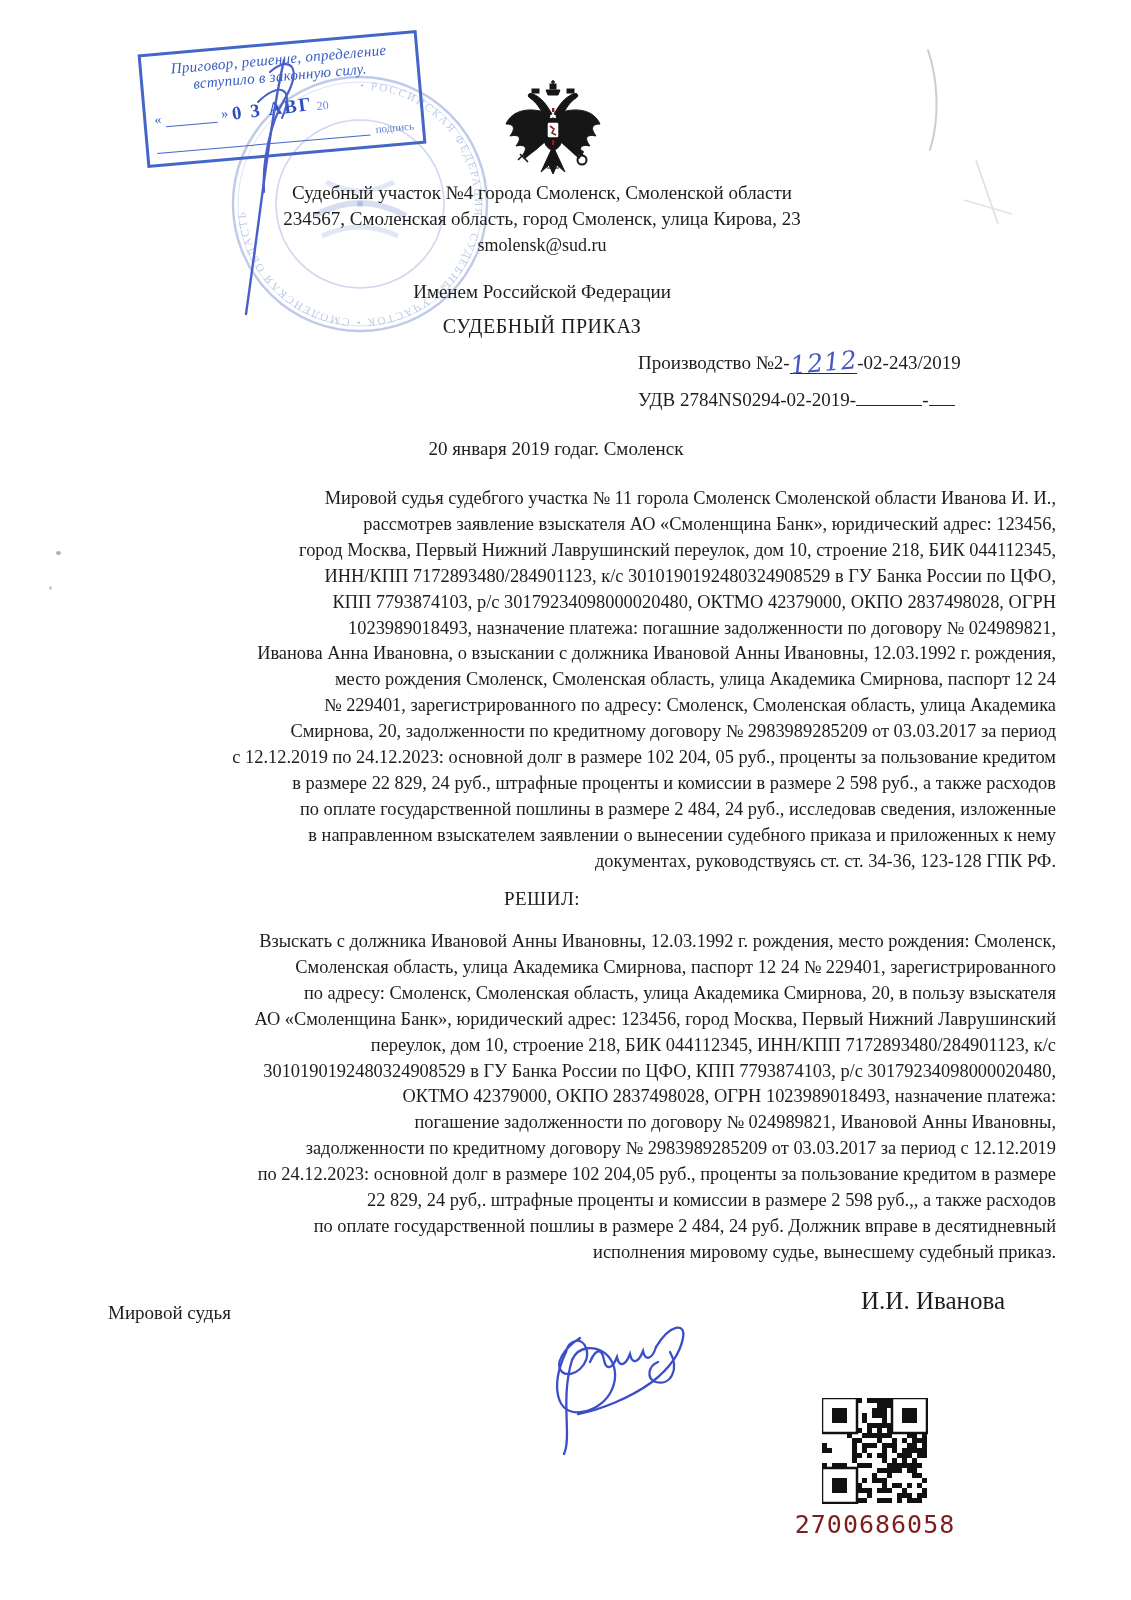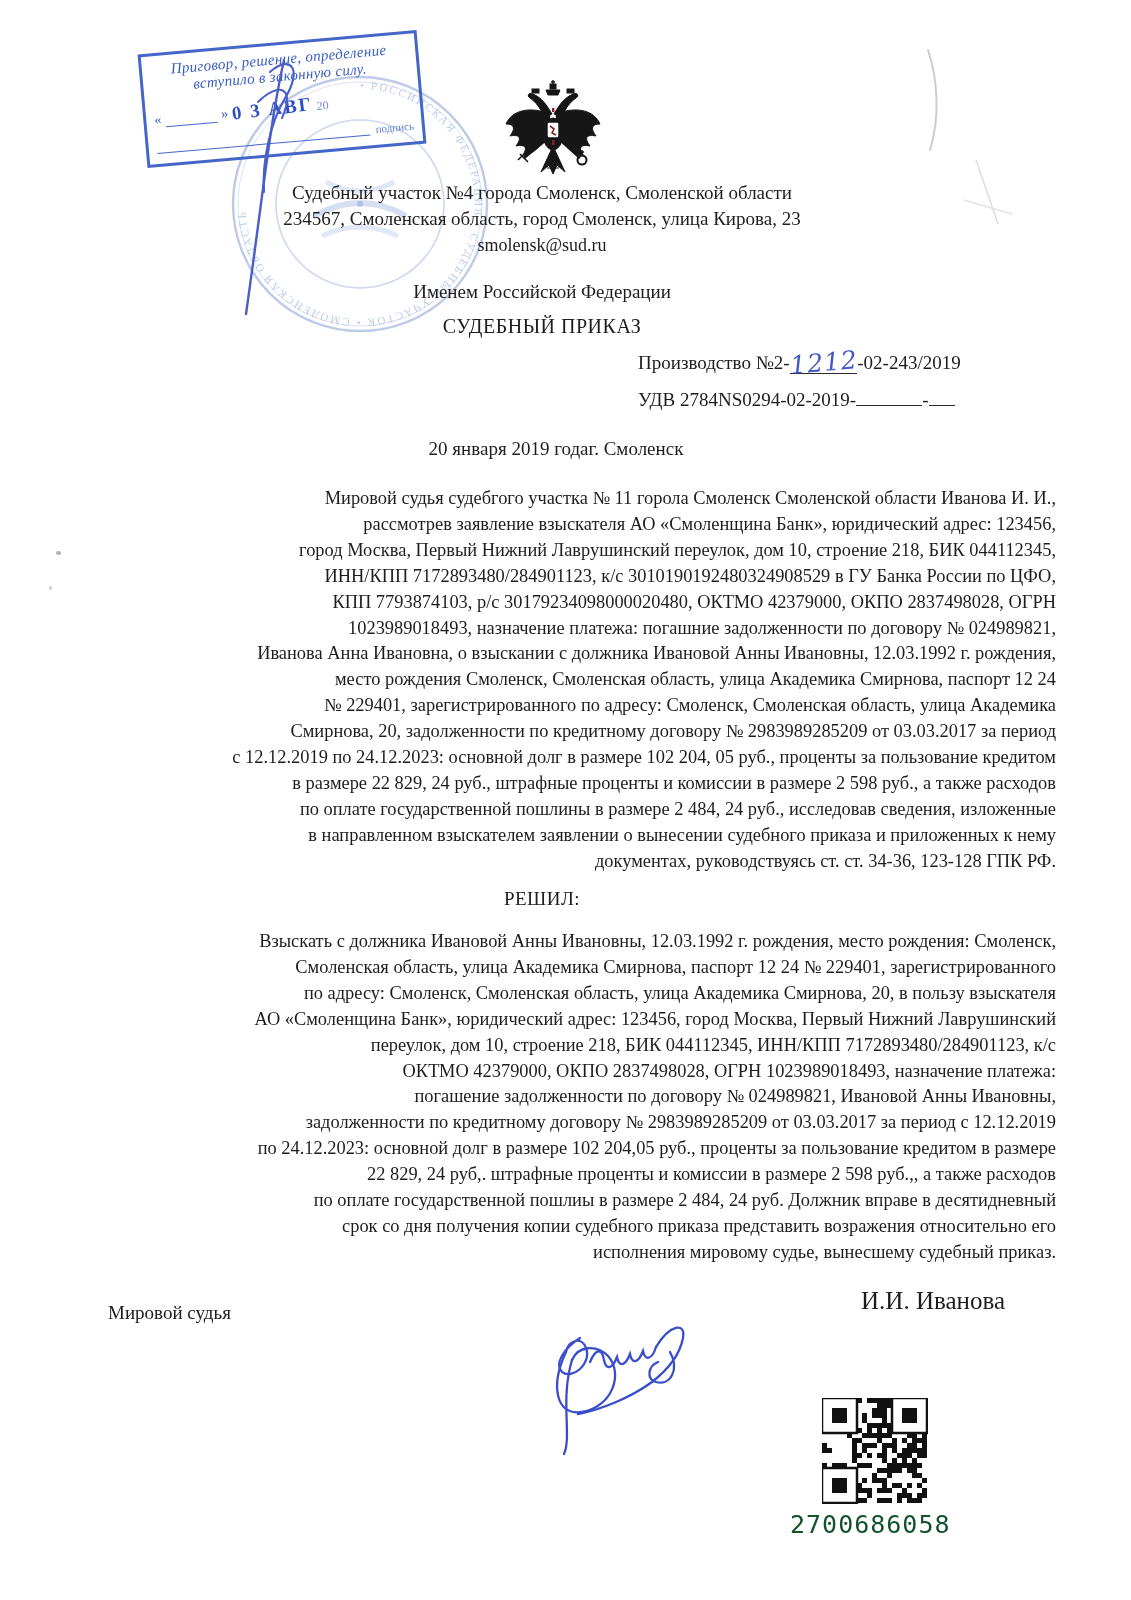--- a/index.html
+++ b/index.html
@@ -56,22 +56,22 @@
   .reshil{top:888px;font-size:19px;letter-spacing:.5px;}
   .para2{top:929px;}
   
   .judge-label{position:absolute;left:108px;top:1302px;font-size:19px;}
   .judge-name{position:absolute;right:126px;top:1287px;font-size:25px;}
   .sig-svg{position:absolute;left:520px;top:1290px;}
   .stampsig-svg{position:absolute;left:212px;top:42px;pointer-events:none;}
   .pencil-svg{position:absolute;left:880px;top:28px;pointer-events:none;}
   
   .qr-box{position:absolute;left:822px;top:1398px;width:106px;height:106px;}
-  .qr-number{position:absolute;left:790px;top:1510px;width:170px;
-    font-family:"DejaVu Sans Mono",monospace;font-size:25px;letter-spacing:1px;color:#14532d;}
+  .qr-number{position:absolute;left:790px;top:1510px;width:170px;text-align:center;
+    font-family:"DejaVu Sans Mono",monospace;font-size:25px;letter-spacing:1px;color:#7f1d1d;}
   
   .speck{position:absolute;border-radius:50%;background:#6d6d6d;opacity:.55;}
 </style>
 </head>
 <body>
 
 <div class="page">
 
   <svg class="pencil-svg" width="200" height="250" viewBox="0 0 200 250">
     <path d="M48,22 C58,52 60,90 50,122" stroke="#cdcdcd" stroke-width="2" fill="none" stroke-linecap="round"></path>
@@ -195,27 +195,27 @@
     </div>
 
   <div class="center-col reshil">РЕШИЛ:</div>
 
   <div class="para para2">
       <div class="doc-line">Взыскать с должника Ивановой Анны Ивановны, 12.03.1992 г. рождения, место рождения: Смоленск,</div>
       <div class="doc-line">Смоленская область, улица Академика Смирнова, паспорт 12 24 № 229401, зарегистрированного</div>
       <div class="doc-line">по адресу: Смоленск, Смоленская область, улица Академика Смирнова, 20, в пользу взыскателя</div>
       <div class="doc-line">АО «Смоленщина Банк», юридический адрес: 123456, город Москва, Первый Нижний Лаврушинский</div>
       <div class="doc-line">переулок, дом 10, строение 218, БИК 044112345, ИНН/КПП 7172893480/284901123, к/с</div>
+      <div class="doc-line">3010190192480324908529 в  ГУ Банка России по ЦФО, КПП 7793874103, р/с 30179234098000020480,</div>
       <div class="doc-line">ОКТМО 42379000, ОКПО 2837498028, ОГРН 1023989018493, назначение платежа:</div>
       <div class="doc-line">погашение задолженности по договору № 024989821, Ивановой Анны Ивановны,</div>
       <div class="doc-line">задолженности по кредитному договору № 2983989285209 от 03.03.2017 за период с 12.12.2019</div>
       <div class="doc-line">по 24.12.2023: основной долг в размере 102 204,05 руб., проценты за пользование кредитом в размере</div>
       <div class="doc-line">22 829, 24 руб,. штрафные проценты и комиссии в размере 2 598 руб.,, а также расходов</div>
       <div class="doc-line">по оплате государственной пошлиы в размере 2 484, 24 руб. Должник вправе в десятидневный</div>
-      <div class="doc-line">срок со дня получения копии судебного приказа представить возражения относительно его</div>
       <div class="doc-line">исполнения мировому судье, вынесшему судебный приказ.</div>
     </div>
 
   <div class="judge-label">Мировой судья</div>
   <div class="judge-name">И.И. Иванова</div>
 
   <svg class="sig-svg" width="200" height="180" viewBox="0 0 200 180">
     <g stroke="#3b4ec9" stroke-width="2.3" fill="none" stroke-linecap="round">
       <path d="M60,48 C44,58 34,74 42,82 C52,90 72,74 66,58 C62,46 48,50 46,62"></path>
       <path d="M46,62 C30,96 36,126 62,122 C92,117 104,84 88,66 C76,54 58,56 52,70"></path>

